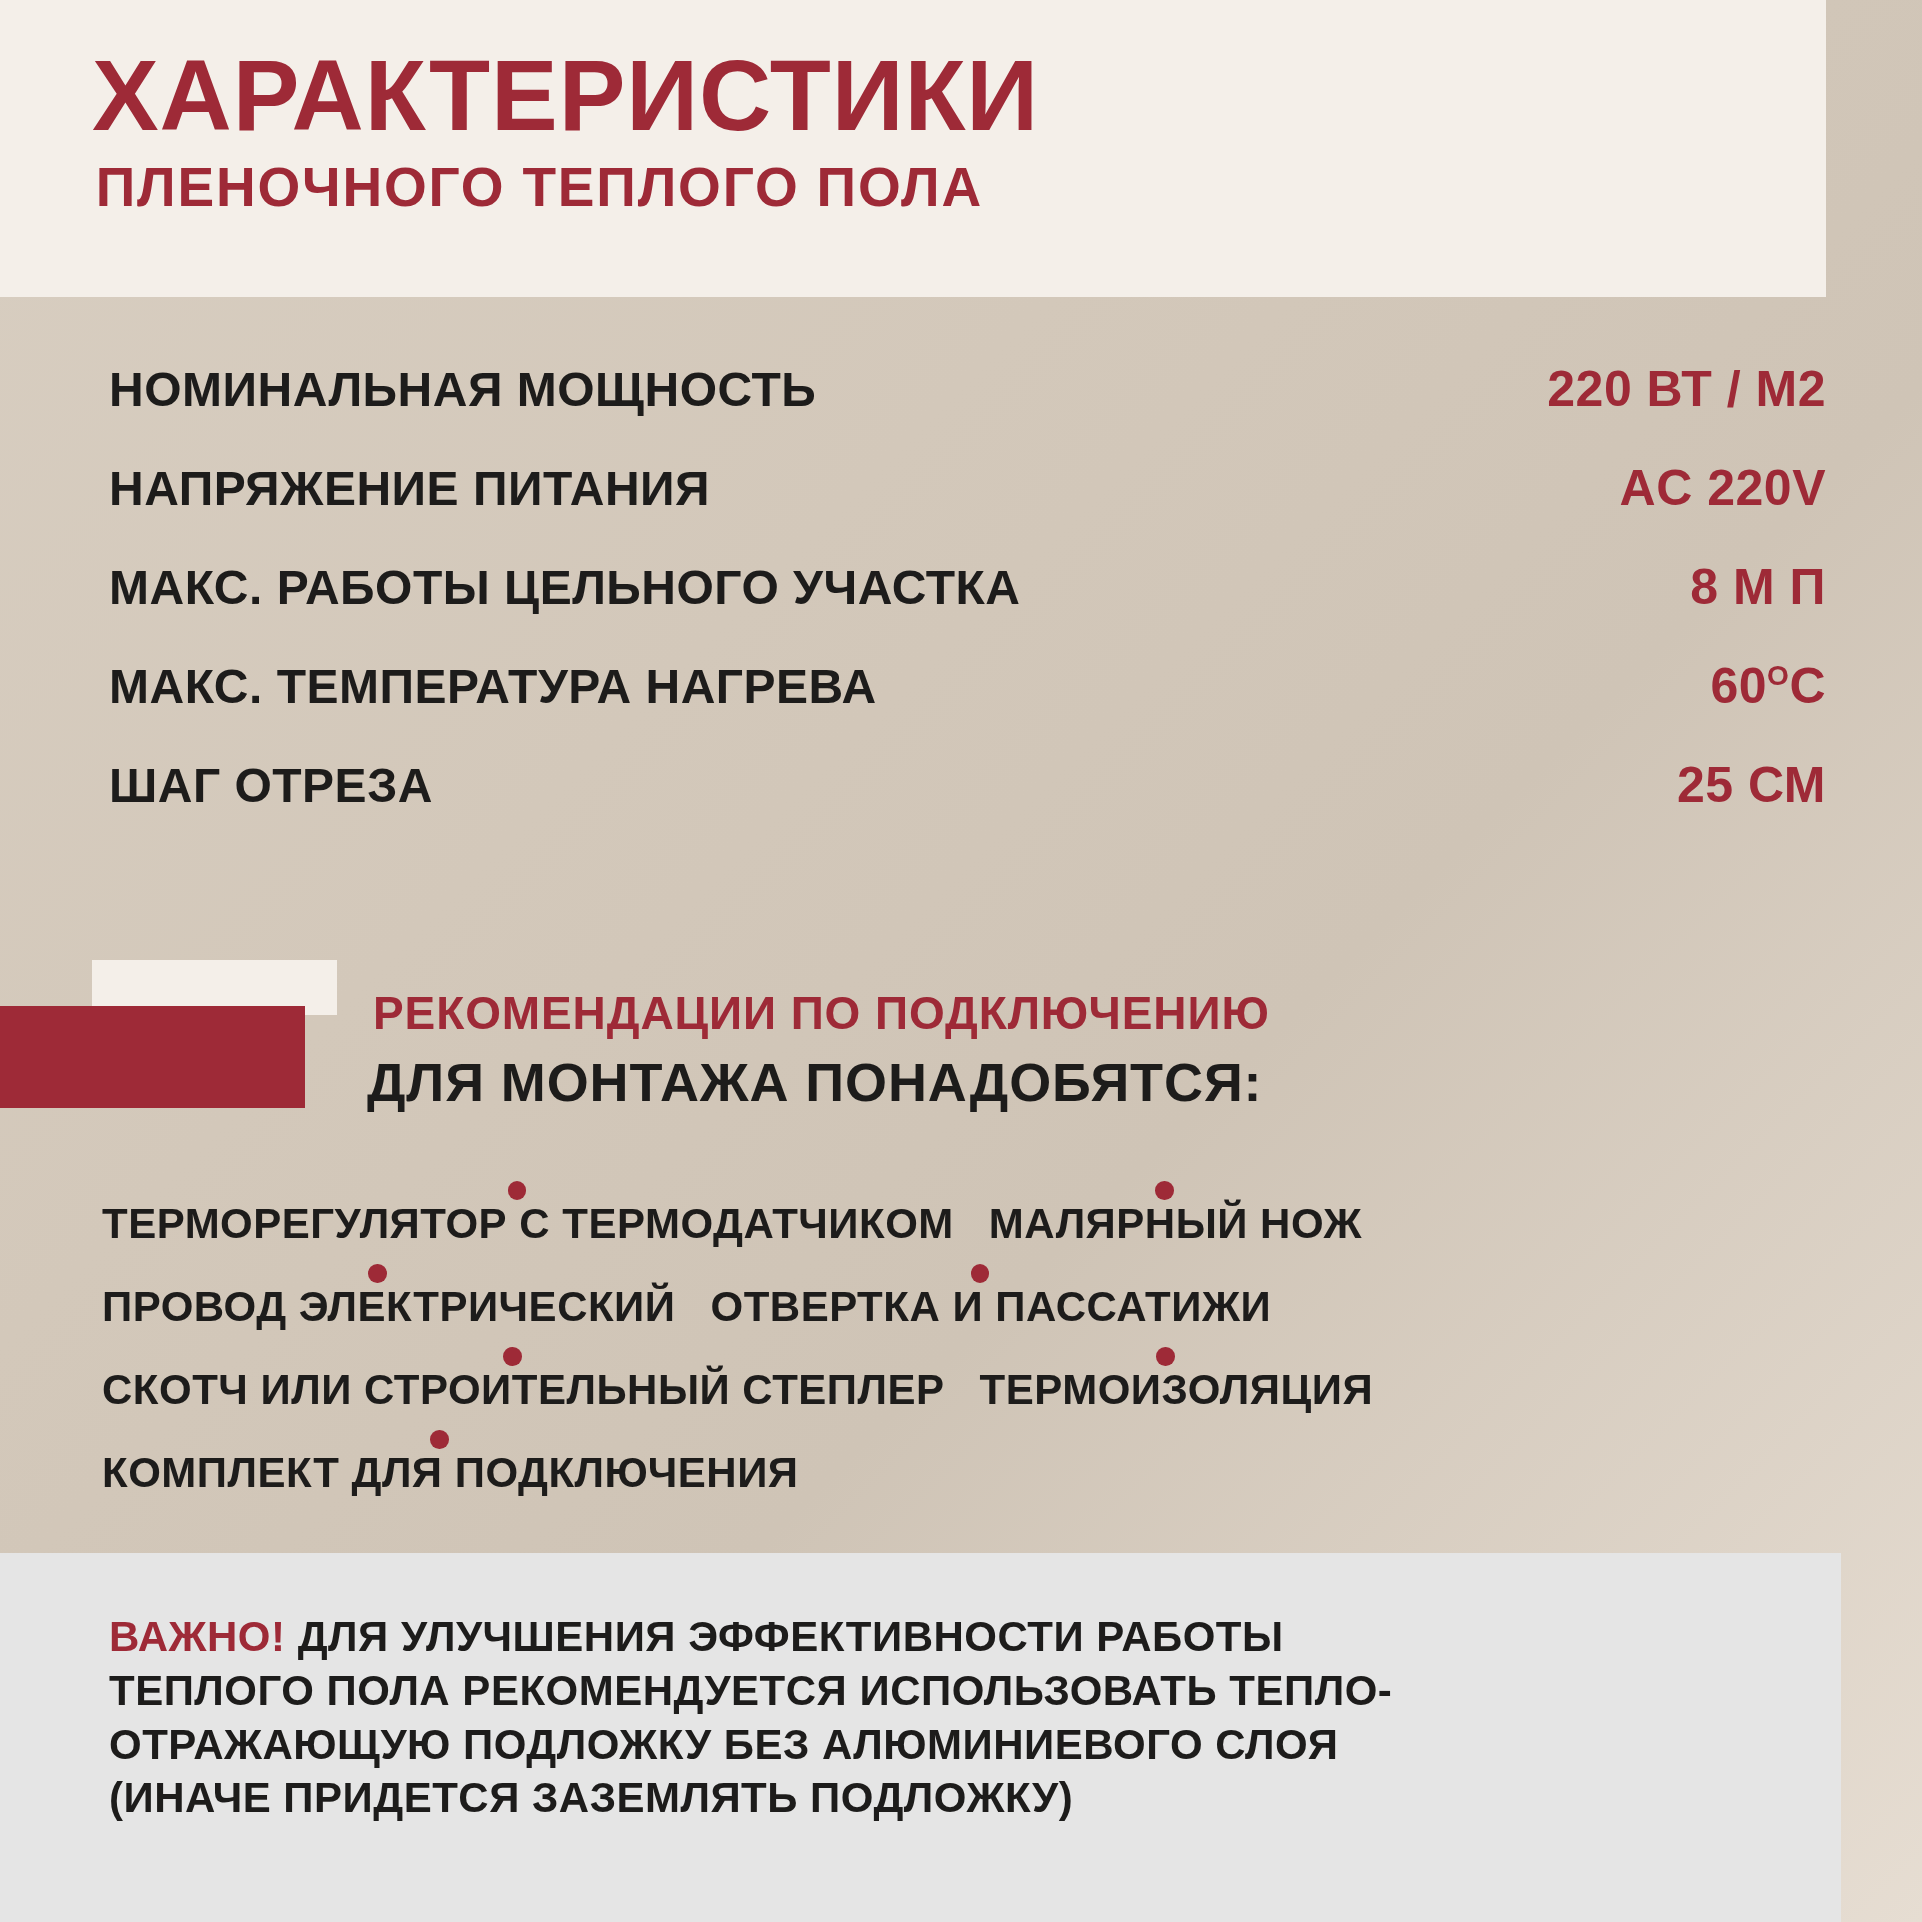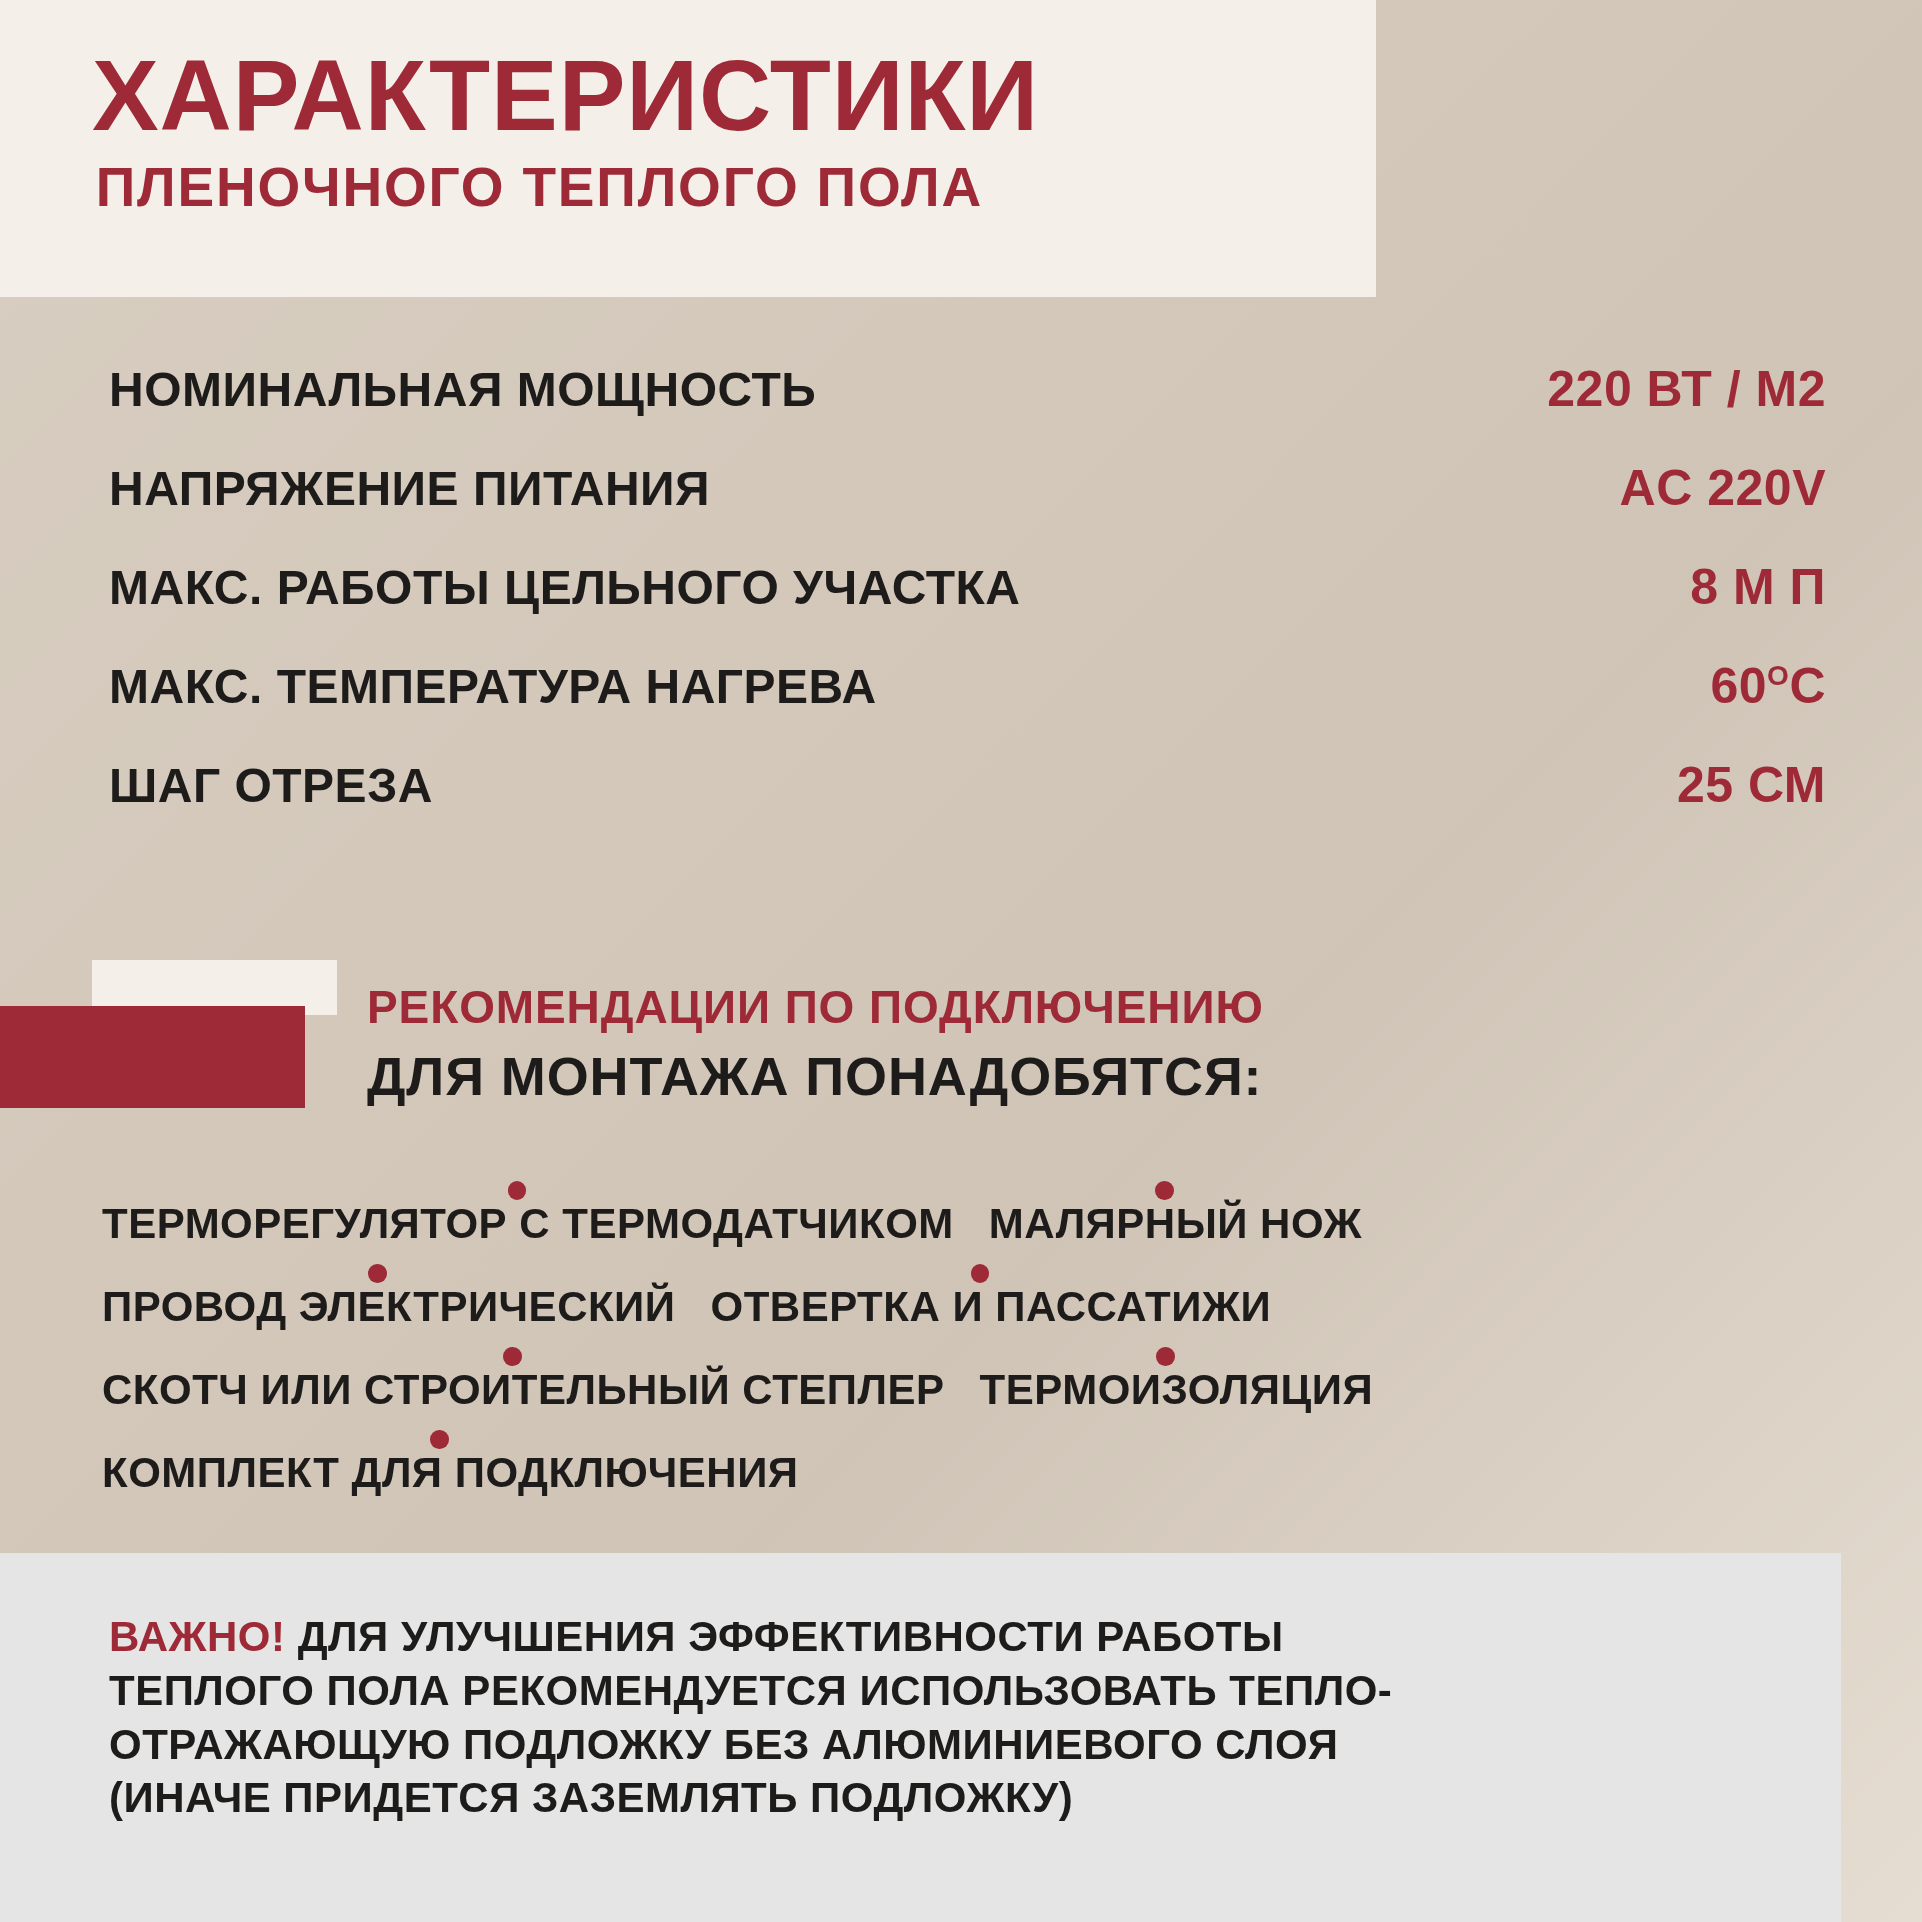--- a/index.html
+++ b/index.html
@@ -17,21 +17,21 @@
   .page {
     position: absolute;
     inset: 0;
   }
 
   
   .header-band {
     position: absolute;
     left: 0;
     top: 0;
-    width: 1376px;
+    width: 1826px;
     height: 297px;
     background: #f4efe9;
   }
   .header-inner {
     position: absolute;
     left: 92px;
     top: 44px;
   }
   .title-main {
     font-size: 100px;
@@ -112,21 +112,21 @@
   .rec-text {
     position: absolute;
     left: 367px;
     top: 20px;
   }
   .rec-title {
     font-size: 46px;
     font-weight: 700;
     color: #9e2a37;
     letter-spacing: 0.9px;
-    margin: 0;
+    margin: 6px;
     white-space: nowrap;
   }
   .rec-subtitle {
     font-size: 54px;
     font-weight: 700;
     color: #1d1c1b;
     letter-spacing: 0.9px;
     margin: 11px 0 0 0;
     white-space: nowrap;
   }

